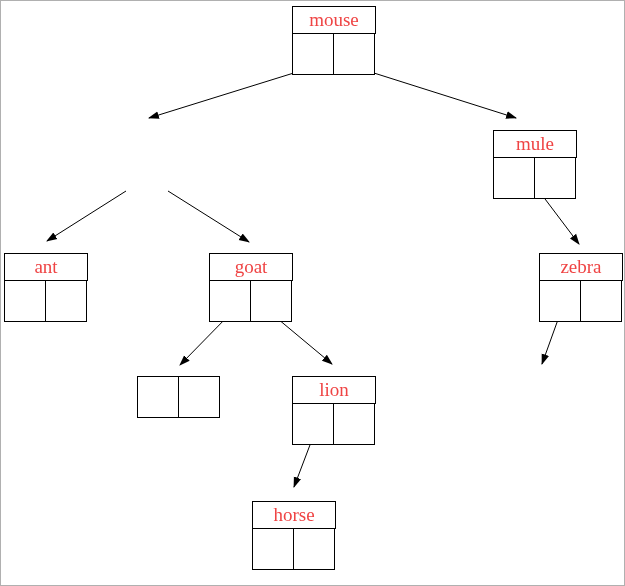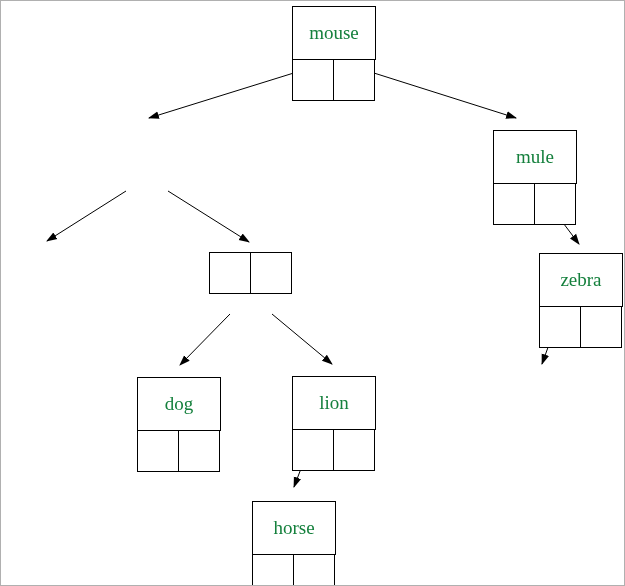--- a/index.html
+++ b/index.html
@@ -15,27 +15,27 @@
   }
   #edges {
     position: absolute;
     left: 0; top: 0;
     width: 625px; height: 586px;
     pointer-events: none;
   }
   .node { position: absolute; width: 84px; }
   .node-label {
     box-sizing: border-box;
-    height: 54px;
+    height: 28px;
     border: 1px solid #000;
     display: flex;
     align-items: center;
     justify-content: center;
     font-size: 19px;
-    color: #15803d;
+    color: #ef4444;
     background: #fff;
   }
   .node-cells {
     display: flex;
     margin-top: -1px;
     height: 42px;
   }
   .cell {
     box-sizing: border-box;
     width: 50%;
@@ -77,38 +77,45 @@
 
 
   <div class="node" style="left:492px; top:129px">
     <div class="node-label">mule</div>
     <div class="node-cells">
       <div class="cell"></div>
       <div class="cell"></div>
     </div>
   </div>
 
+  <div class="node" style="left:3px; top:252px">
+    <div class="node-label">ant</div>
+    <div class="node-cells">
+      <div class="cell"></div>
+      <div class="cell"></div>
+    </div>
+  </div>
 
   <div class="node" style="left:208px; top:252px">
+    <div class="node-label">goat</div>
     <div class="node-cells">
       <div class="cell"></div>
       <div class="cell"></div>
     </div>
   </div>
 
   <div class="node" style="left:538px; top:252px">
     <div class="node-label">zebra</div>
     <div class="node-cells">
       <div class="cell"></div>
       <div class="cell"></div>
     </div>
   </div>
 
   <div class="node" style="left:136px; top:376px">
-    <div class="node-label">dog</div>
     <div class="node-cells">
       <div class="cell"></div>
       <div class="cell"></div>
     </div>
   </div>
 
   <div class="node" style="left:291px; top:375px">
     <div class="node-label">lion</div>
     <div class="node-cells">
       <div class="cell"></div>

